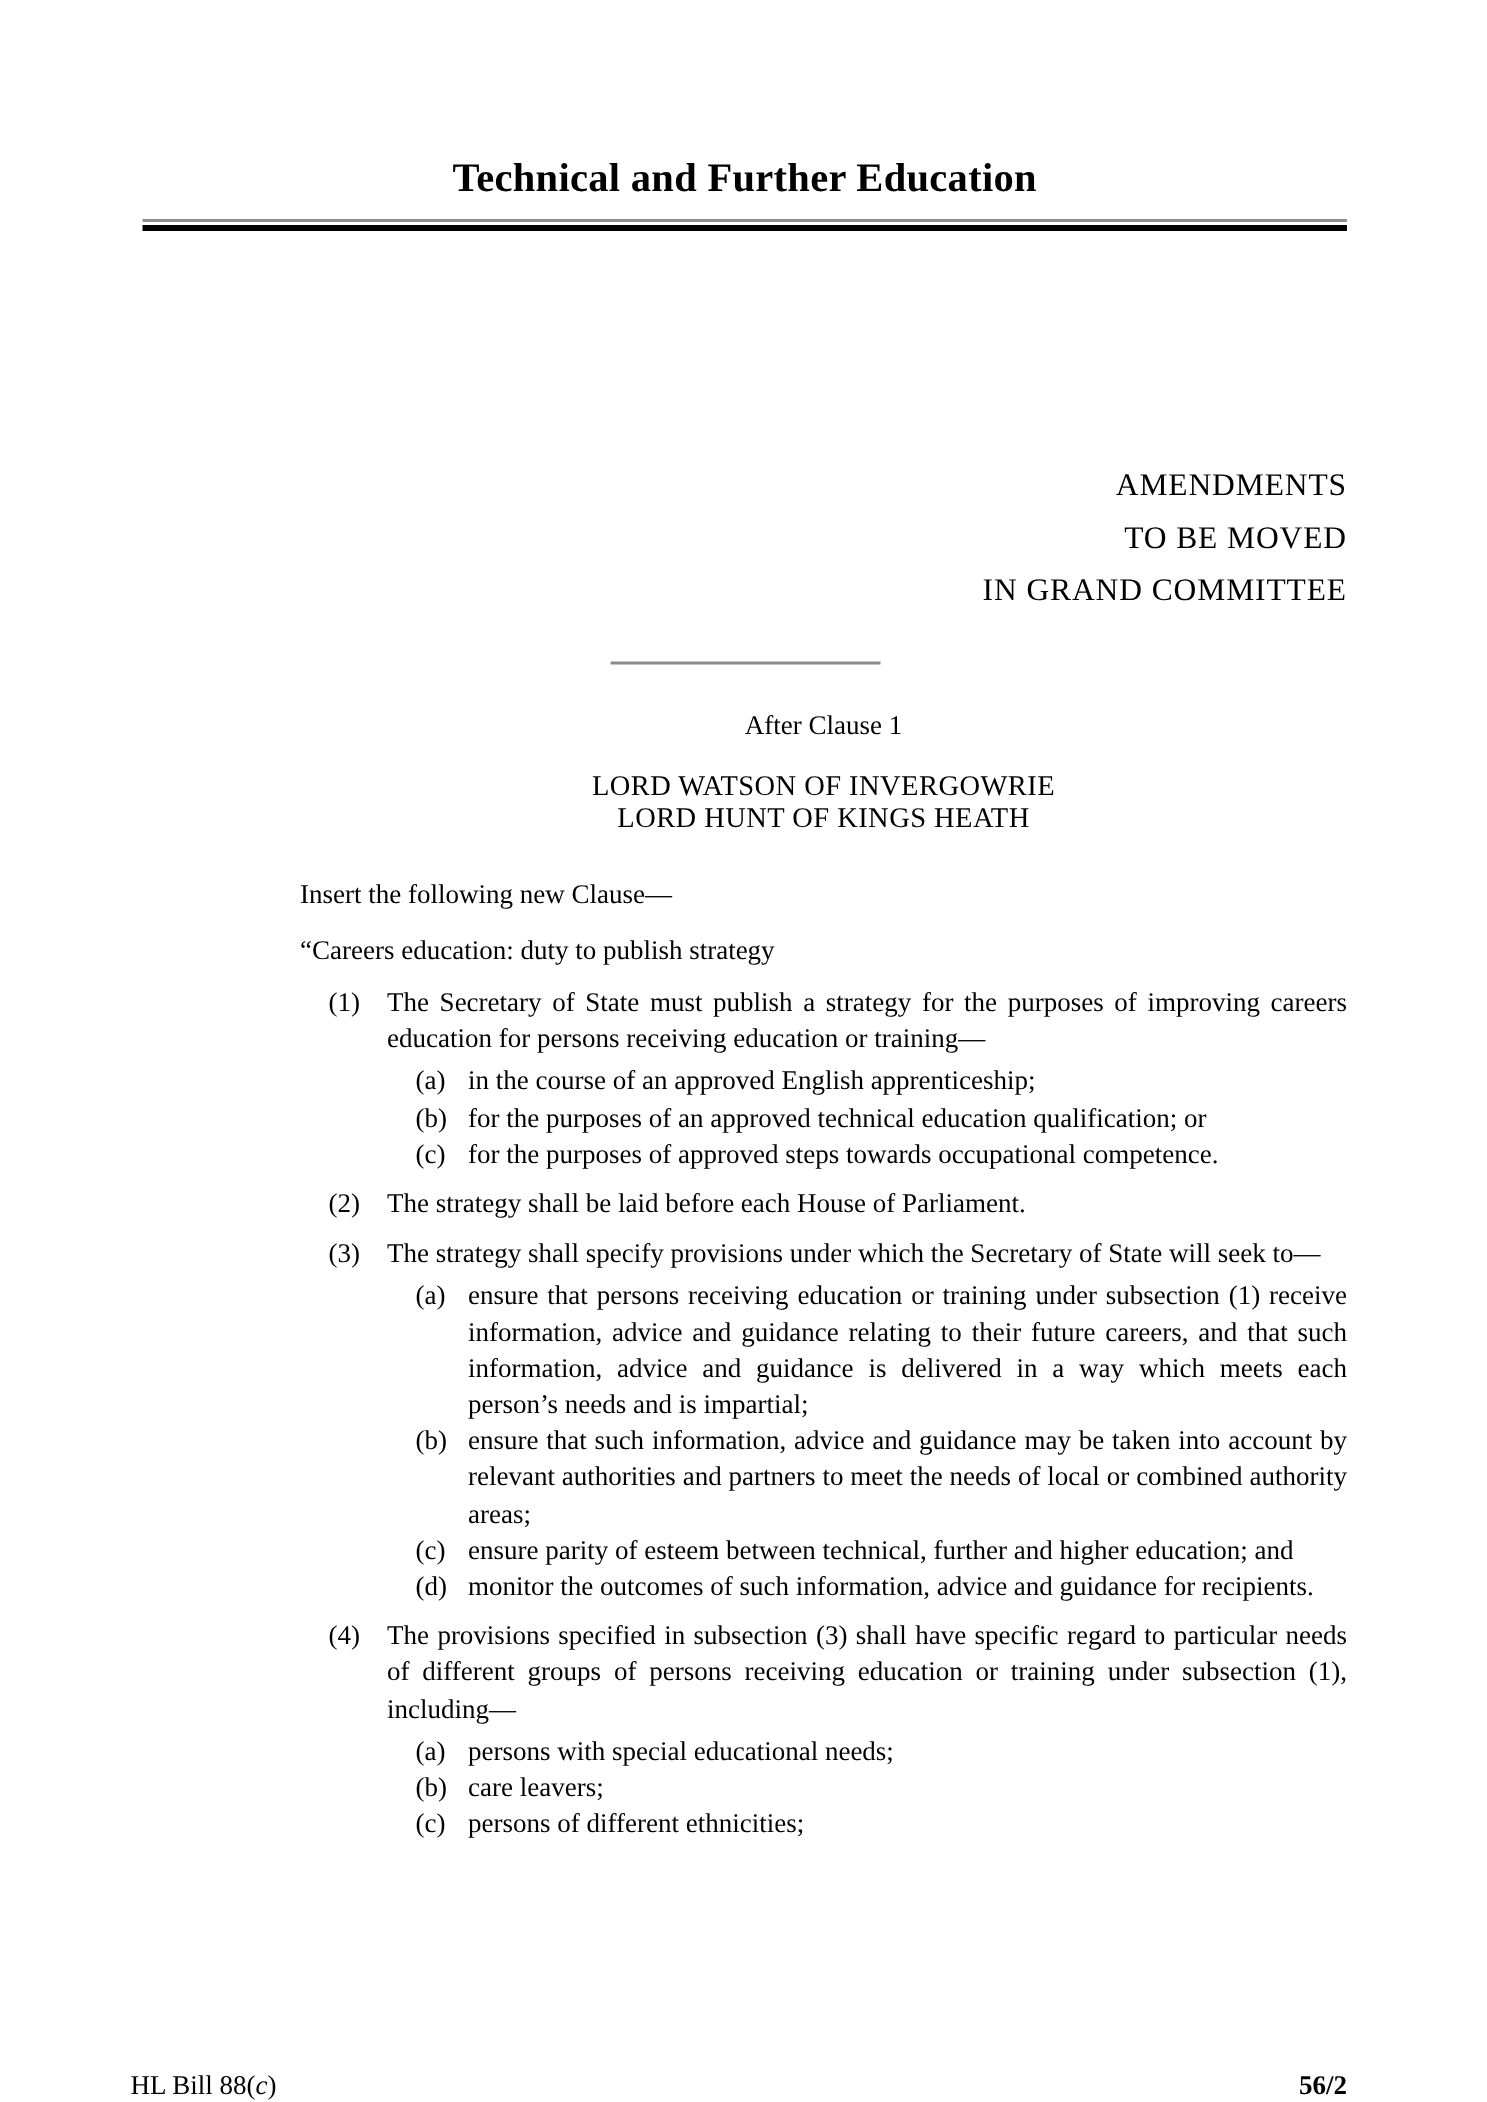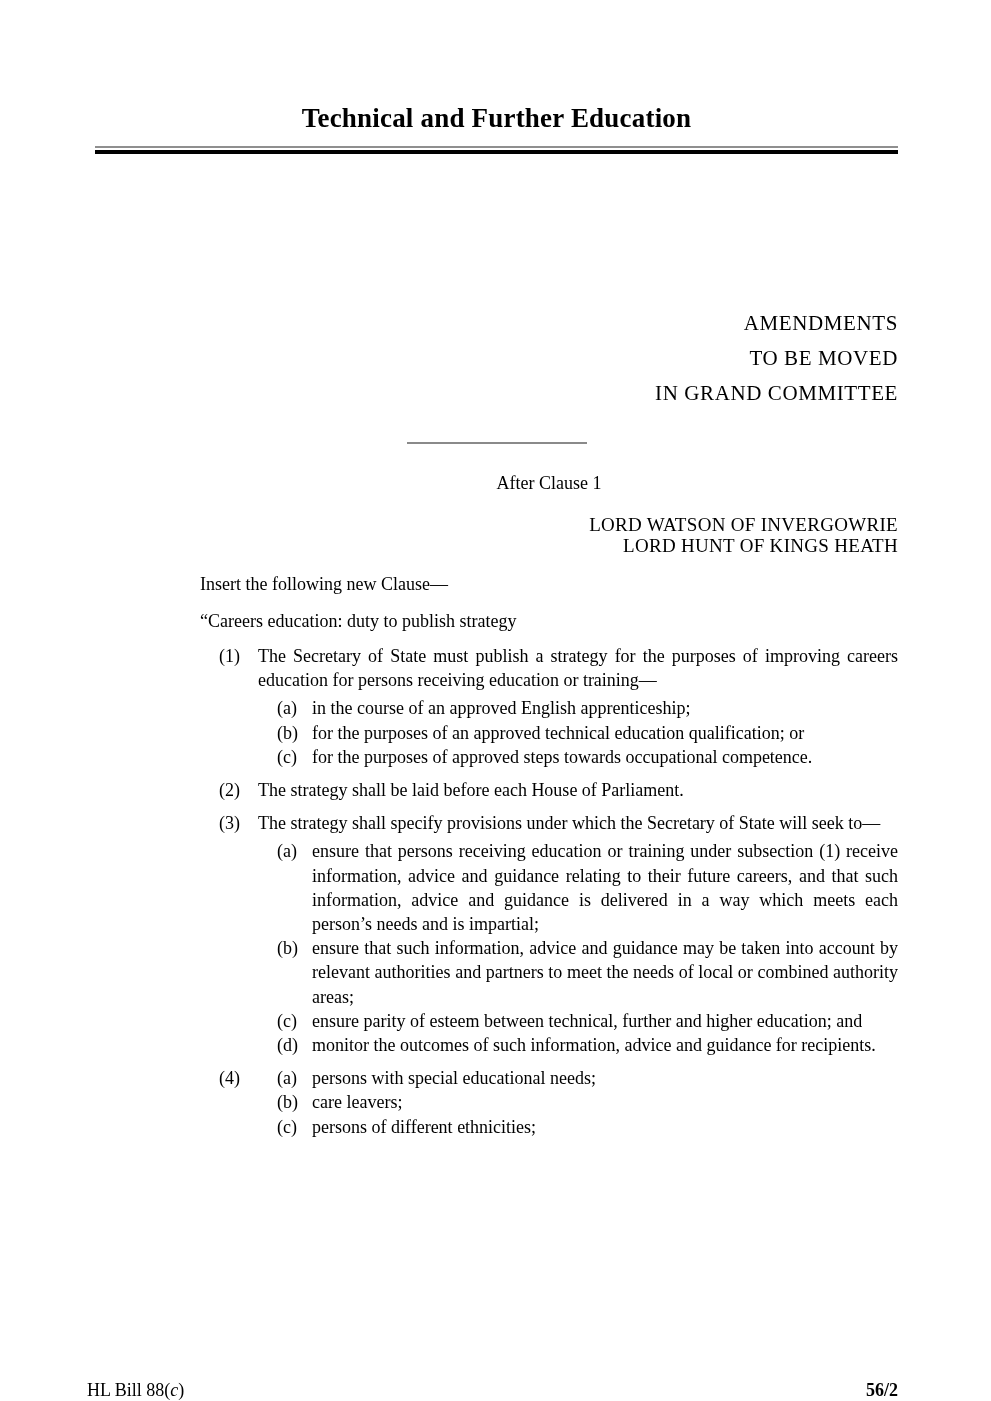--- a/index.html
+++ b/index.html
@@ -87,29 +87,29 @@
     width: 698px;
   }
   .section-head {
     text-align: center;
     font-size: 18px;
     font-weight: normal;
     line-height: 22px;
   }
   .sponsors {
     margin-top: 20px;
-    text-align: right;
+    text-align: center;
   }
   .sponsor {
     font-size: 19px;
     line-height: 21px;
     letter-spacing: 0.3px;
   }
   .insert-line {
-    margin-top: 16px;
+    margin-top: 28px;
     font-size: 18px;
     line-height: 24px;
   }
   .clause-title {
     margin-top: 13px;
     font-size: 18px;
     font-weight: normal;
     line-height: 24px;
   }
 
@@ -265,20 +265,21 @@
           </li>
           <li class="item item-2">
             <span class="marker">(d)</span>
             <span class="text">monitor the outcomes of such information, advice and guidance for recipients.</span>
           </li>
         </ol>
       </li>
 
       <li class="item item-1">
         <span class="marker">(4)</span>
+        <span class="text">The provisions specified in subsection (3) shall have specific regard to particular needs of different groups of persons receiving education or training under subsection (1), including—</span>
         <ol class="lvl2">
           <li class="item item-2">
             <span class="marker">(a)</span>
             <span class="text nojust">persons with special educational needs;</span>
           </li>
           <li class="item item-2">
             <span class="marker">(b)</span>
             <span class="text nojust">care leavers;</span>
           </li>
           <li class="item item-2">

